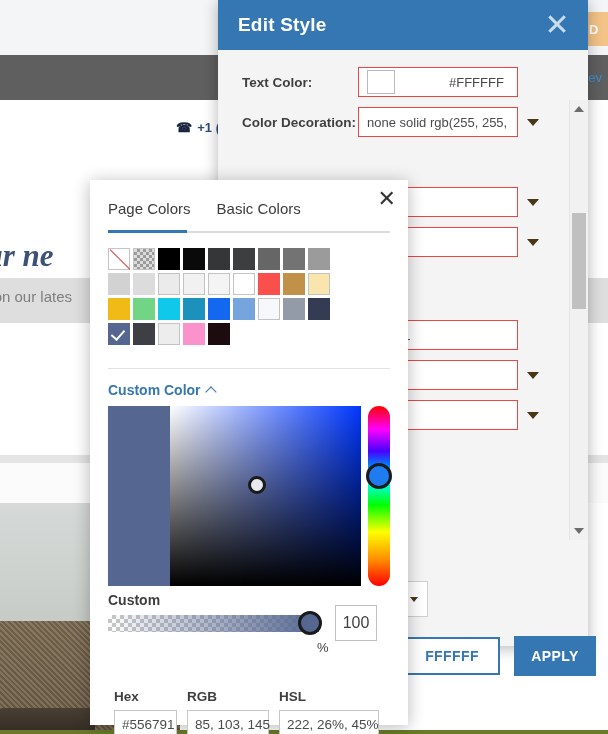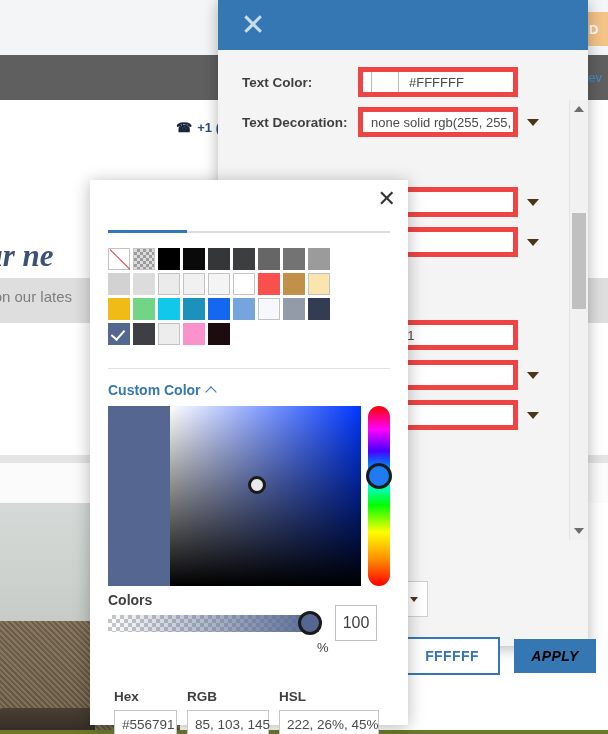--- a/index.html
+++ b/index.html
@@ -58,42 +58,42 @@
   .dlg-titlebar{height:50px;background:#3577b2;display:flex;align-items:center;
     justify-content:space-between;padding:0 16px 0 20px;box-sizing:border-box;}
   .dlg-title{color:#ffffff;font-size:19px;font-weight:bold;letter-spacing:.2px;}
   .dlg-close{color:#c8dcee;font-size:30px;line-height:1;font-weight:300;cursor:pointer;
     width:30px;text-align:center;}
   .dlg-body{position:relative;height:596px;}
 
   .form-row{position:absolute;left:0;width:354px;height:40px;display:flex;align-items:center;}
   .fr-label{width:140px;padding-left:24px;box-sizing:border-box;font-size:13.5px;
     font-weight:bold;color:#3f3f3f;}
-  .fr-field{width:160px;height:30px;background:#ffffff;border:5px solid #ef4444;
+  .fr-field{width:160px;height:30px;background:#ffffff;border:1px solid #ef4444;
     box-sizing:border-box;display:flex;align-items:center;padding:0 8px;
-    font-size:13px;color:#4a4a4a;overflow:hidden;white-space:nowrap;}
+    font-size:13px;color:#4a4a4a;overflow:hidden;white-space:nowrap;gap:44px;}
   .fr-swatch{width:26px;height:22px;border:1px solid #b9b9b9;background:#ffffff;
     margin-right:10px;flex:none;}
   .fr-caret{width:30px;text-align:center;color:#3b2d18;font-size:10px;}
   .caret-tri{display:inline-block;width:0;height:0;border-left:6px solid transparent;
     border-right:6px solid transparent;border-top:7px solid #4a3517;}
 
   .dlg-smallselect{position:absolute;left:182px;top:531px;width:28px;height:36px;
     background:#ffffff;border:1px solid #cfcfcf;box-sizing:border-box;
     display:flex;align-items:center;justify-content:center;}
   .dlg-smallselect .caret-tri{border-left-width:4px;border-right-width:4px;border-top-width:5px;}
 
   .dlg-actions{position:absolute;left:0;top:581px;width:354px;height:50px;
     display:flex;align-items:center;gap:14px;padding-left:186px;box-sizing:border-box;}
   .btn-cancel{min-width:96px;height:38px;border:2px solid #3577b2;background:#ffffff;
     color:#3577b2;font-size:14px;font-weight:bold;letter-spacing:.4px;
     display:flex;align-items:center;justify-content:center;cursor:pointer;box-sizing:border-box;}
-  .btn-apply{min-width:82px;height:34px;background:#3577b2;color:#000000;
+  .btn-apply{min-width:82px;height:40px;background:#3577b2;color:#ffffff;
     font-size:14px;font-weight:bold;letter-spacing:.4px;border:none;
-    display:flex;align-items:center;justify-content:center;cursor:pointer;font-style:italic;}
+    display:flex;align-items:center;justify-content:center;cursor:pointer;}
 
   
   .dlg-scroll{position:absolute;right:0;top:50px;width:18px;height:440px;background:#f1f1f1;
     border-left:1px solid #e4e4e4;}
   .dlg-scroll .sb-arrow{height:18px;display:flex;align-items:center;justify-content:center;cursor:pointer;}
   .sb-up{width:0;height:0;border-left:5px solid transparent;border-right:5px solid transparent;
     border-bottom:6px solid #6d6d6d;}
   .sb-down{width:0;height:0;border-left:5px solid transparent;border-right:5px solid transparent;
     border-top:6px solid #6d6d6d;}
   .dlg-scroll .sb-thumb{position:absolute;left:2px;top:113px;width:14px;height:96px;background:#c0c0c0;cursor:pointer;}
@@ -203,35 +203,36 @@
 </div>
 
 <div class="saved-badge">VED</div>
 <div class="rev-tab">
   <span>rev</span>
 </div>
 
 <div id="edit-style-dialog">
 
   <div class="dlg-titlebar">
+    <div class="dlg-title">Edit Style</div>
     <div class="dlg-close">✕</div>
   </div>
 
   <div class="dlg-body">
 
     <div class="form-row" style="top:12px;">
       <div class="fr-label">Text Color:</div>
       <div class="fr-field">
         <span class="fr-swatch" style="background: rgb(255, 255, 255);"></span>
         <span>#FFFFFF</span>
       </div>
     </div>
 
     <div class="form-row" style="top:52px;">
-      <div class="fr-label">Text Decoration:</div>
+      <div class="fr-label">Color Decoration:</div>
       <div class="fr-field">
         <span>none solid rgb(255, 255,</span>
       </div>
       <div class="fr-caret"><i class="caret-tri"></i></div>
     </div>
 
 
     <div class="form-row" style="top:132px;">
       <div class="fr-label"></div>
       <div class="fr-field">
@@ -291,20 +292,22 @@
     </div>
 
   </div>
 </div>
 
 <div id="color-picker">
 
   <div class="cp-close">✕</div>
 
   <div class="cp-tabs">
+    <div class="cp-tab" style="color: rgb(60, 60, 60);">Page Colors</div>
+    <div class="cp-tab">Basic Colors</div>
   </div>
   <div class="cp-tabline"></div>
   <div class="cp-tabline-active"></div>
 
   <div class="cp-swatches" id="swatch-grid">
       <div class="sw sw-none"></div>
       <div class="sw sw-trans"></div>
       <div class="sw" style="background: rgb(0, 0, 0);"></div>
       <div class="sw" style="background: rgb(10, 10, 10);"></div>
       <div class="sw" style="background: rgb(52, 54, 56);"></div>
@@ -349,21 +352,21 @@
     <div class="cp-sat-area">
       <div class="white-grad"></div>
       <div class="black-grad"></div>
     </div>
     <div class="cp-sat-ring"></div>
   </div>
 
   <div class="cp-hue"></div>
   <div class="cp-hue-ring"></div>
 
-  <div class="cp-opacity-label">Colors</div>
+  <div class="cp-opacity-label">Custom</div>
   <div class="cp-opacity-track">
     <div class="cp-opacity-fill"></div>
   </div>
   <div class="cp-opacity-ring"></div>
   <div class="cp-opacity-input">100</div>
   <div class="cp-pct">%</div>
 
   <div class="cp-vals">
     <div class="cp-val">
       <div class="vl">Hex</div>

